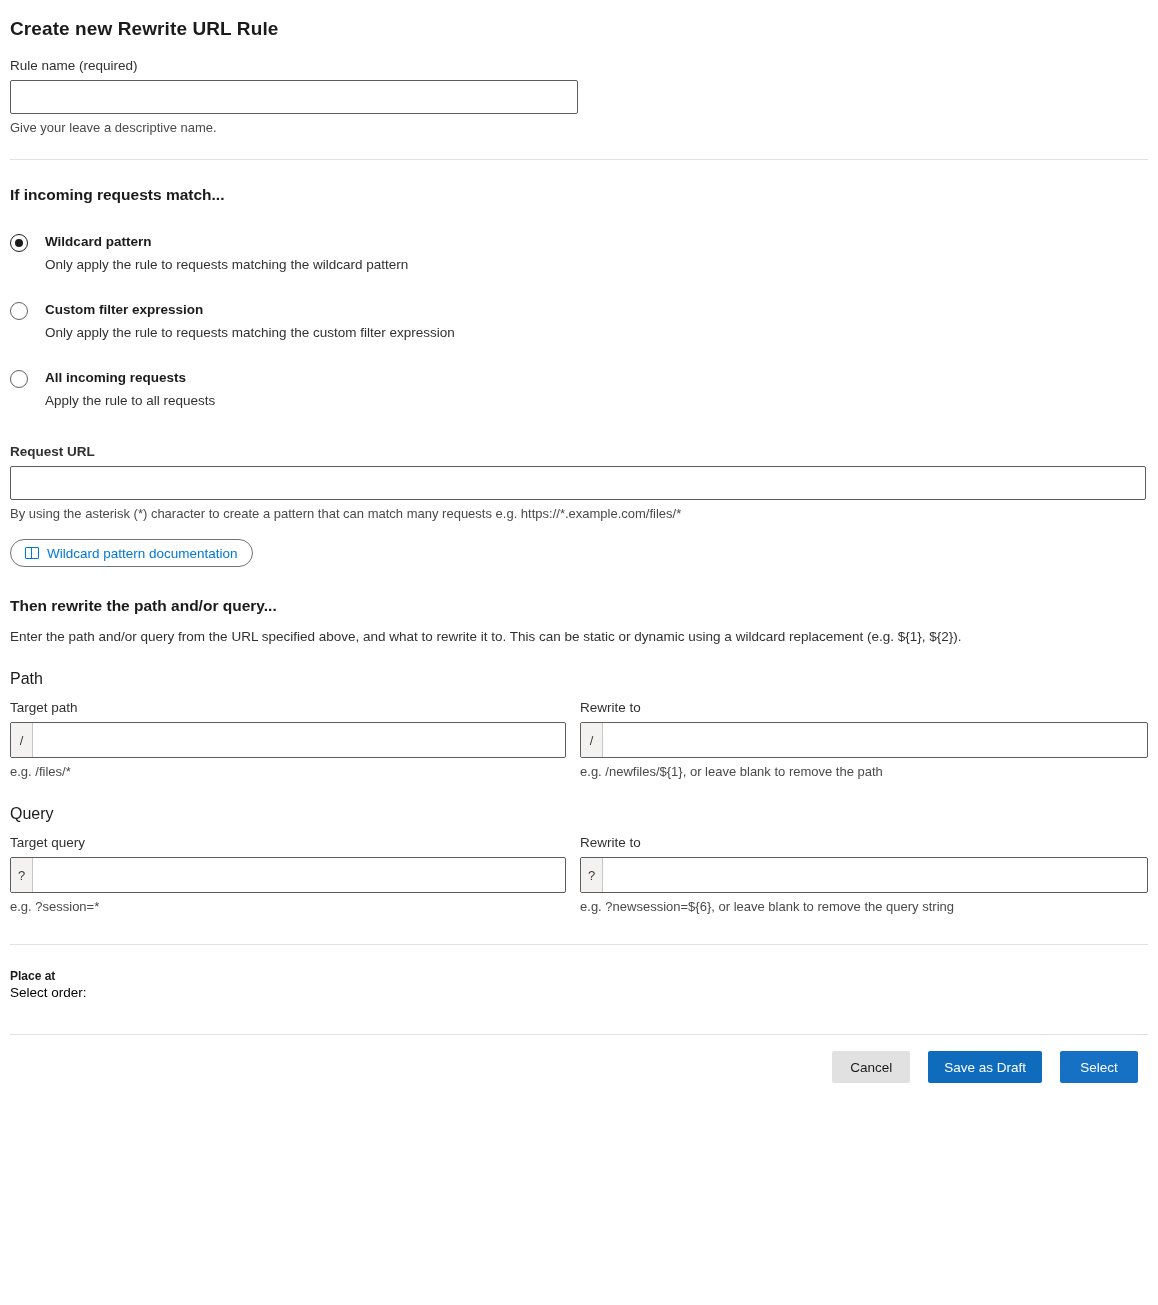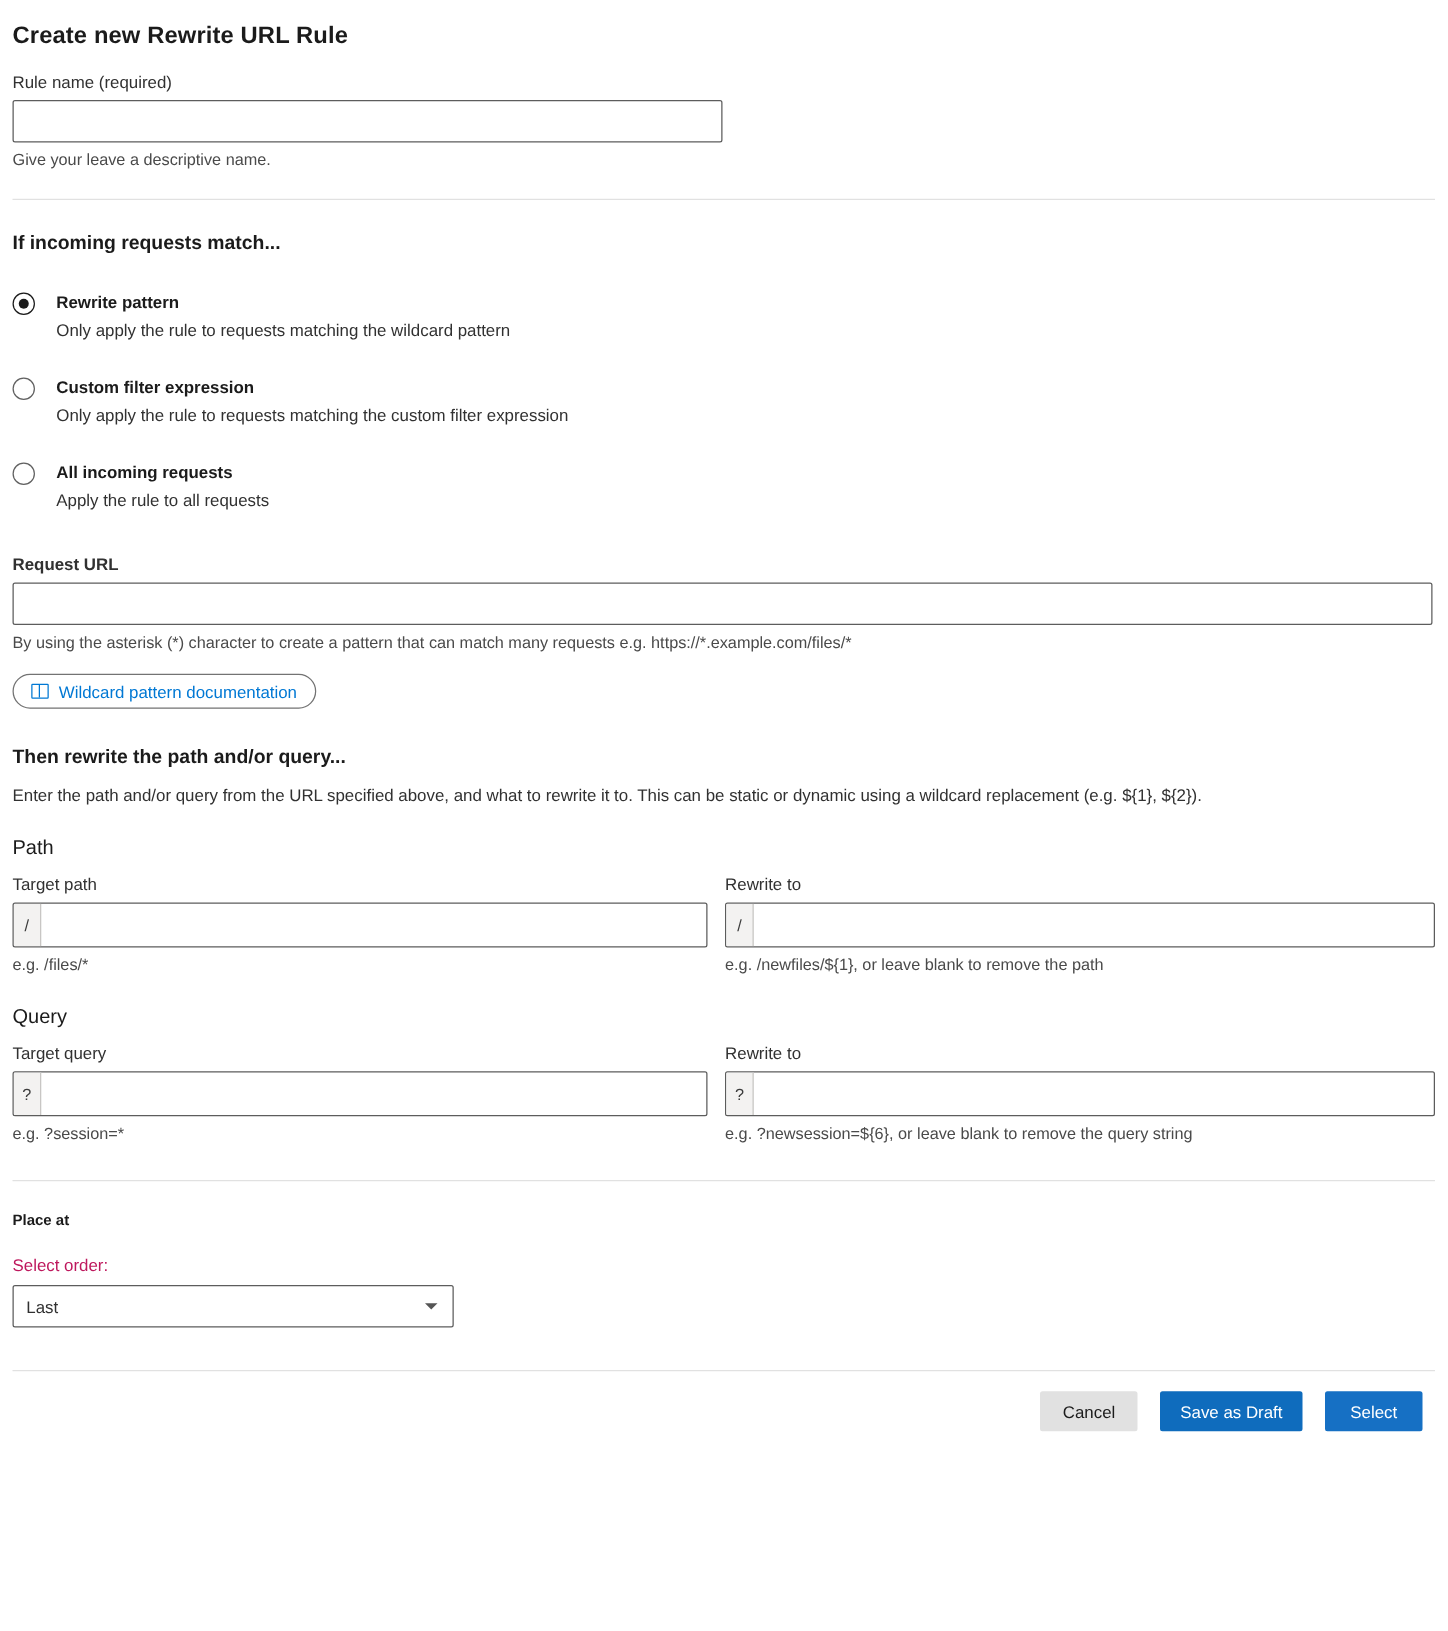--- a/index.html
+++ b/index.html
@@ -207,22 +207,22 @@
     margin: 30px 0 0 0;
   }
   h2.place-title {
     font-size: 12px;
     font-weight: bold;
     color: #1b1b1b;
     margin: 24px 0 0 0;
   }
   .select-label {
     font-size: 13.5px;
-    color: #be185d;
-    margin-top: 22px;
+    color: #000000;
+    margin-top: 2px;
     display: block;
   }
   .select-wrap {
     margin-top: 8px;
     width: 353px;
     height: 34px;
     border: 1px solid #5c5c5c;
     border-radius: 2px;
     background: #ffffff;
     display: flex;
@@ -292,21 +292,21 @@
 
   <hr class="sep">
 
   <h2 class="section-title">If incoming requests match...</h2>
 
   <div class="radio-group">
 
     <div class="radio-row checked">
       <span class="radio-outer"></span>
       <span class="radio-texts">
-        <span class="radio-title">Rewrite pattern</span>
+        <span class="radio-title">Wildcard pattern</span>
         <span class="radio-desc">Only apply the rule to requests matching the wildcard pattern</span>
       </span>
     </div>
 
     <div class="radio-row">
       <span class="radio-outer"></span>
       <span class="radio-texts">
         <span class="radio-title">Custom filter expression</span>
         <span class="radio-desc">Only apply the rule to requests matching the custom filter expression</span>
       </span>
@@ -373,24 +373,20 @@
         <input type="text" value="" style="">
       </div>
       <div class="hint">e.g. ?newsession=${6}, or leave blank to remove the query string</div>
     </div>
   </div>
 
   <hr class="sep2">
 
   <h2 class="place-title">Place at</h2>
   <label class="select-label">Select order:</label>
-  <div class="select-wrap">
-    <span class="value">Last</span>
-    <span class="chev"></span>
-  </div>
 
   <hr class="footer-sep">
 
   <div class="footer-bar">
     <button class="btn btn-cancel">Cancel</button>
     <button class="btn btn-primary">Save as Draft</button>
     <button class="btn btn-primary deploy">Select</button>
   </div>
 
 </div>

